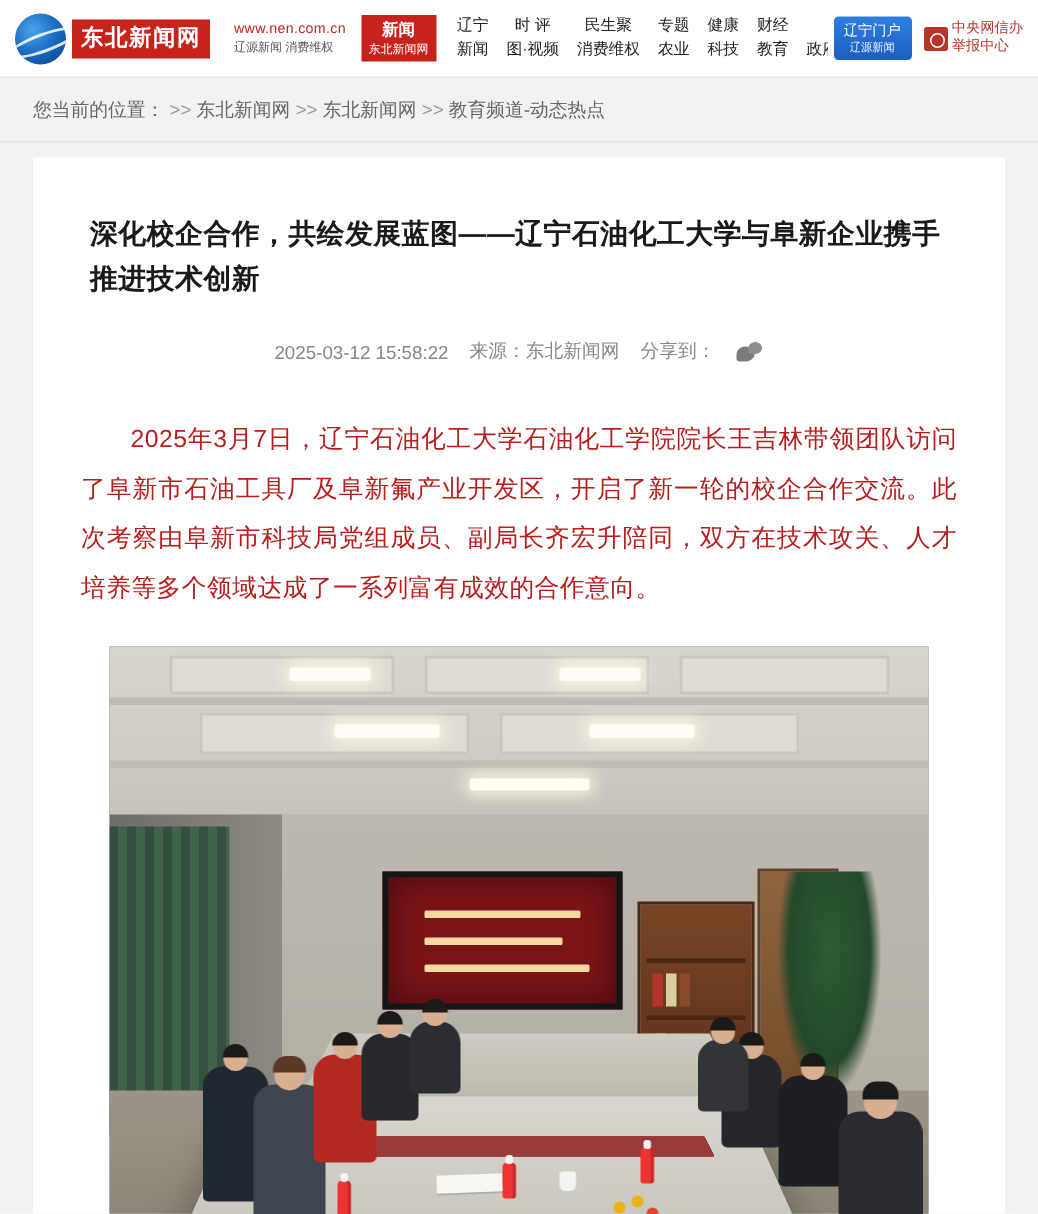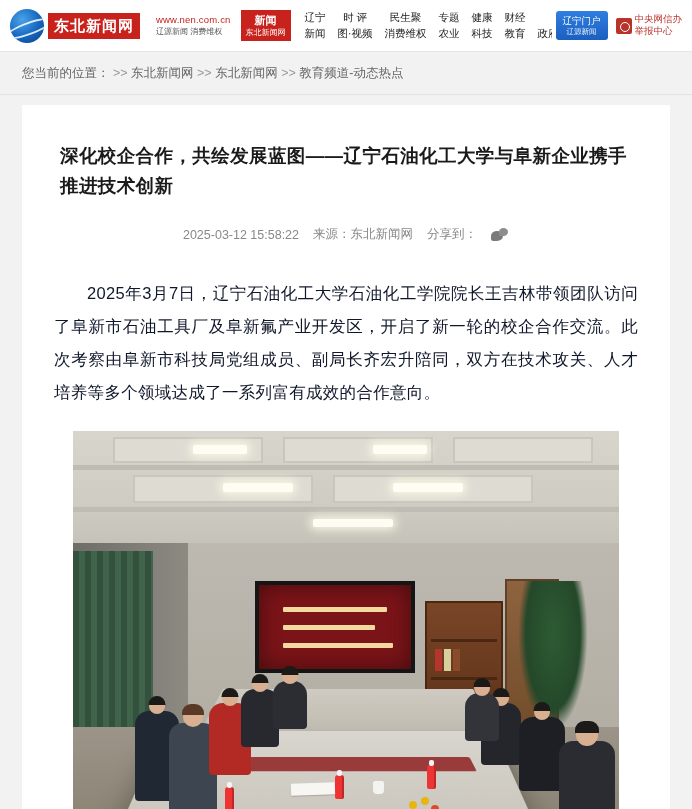--- a/index.html
+++ b/index.html
@@ -184,21 +184,21 @@
   .share-icon .b1, .share-icon .b2 {
     position: absolute;
     background: #7a7a7a;
     border-radius: 50% 50% 50% 20%;
   }
   .share-icon .b1 { width: 12px; height: 10px; left: 0; top: 3px; }
   .share-icon .b2 { width: 9px; height: 8px; left: 8px; top: 0; background:#8d8d8d; }
 
   .body-text {
     font-size: 16.5px;
-    color: #0f172a;
+    color: #b91c1c;
     line-height: 2.0;
     text-align: justify;
     margin: 34px 2px 0 2px;
     text-indent: 2em;
     letter-spacing: .3px;
   }
 
   
   .photo-wrap {
     margin: 22px auto 0 auto;

